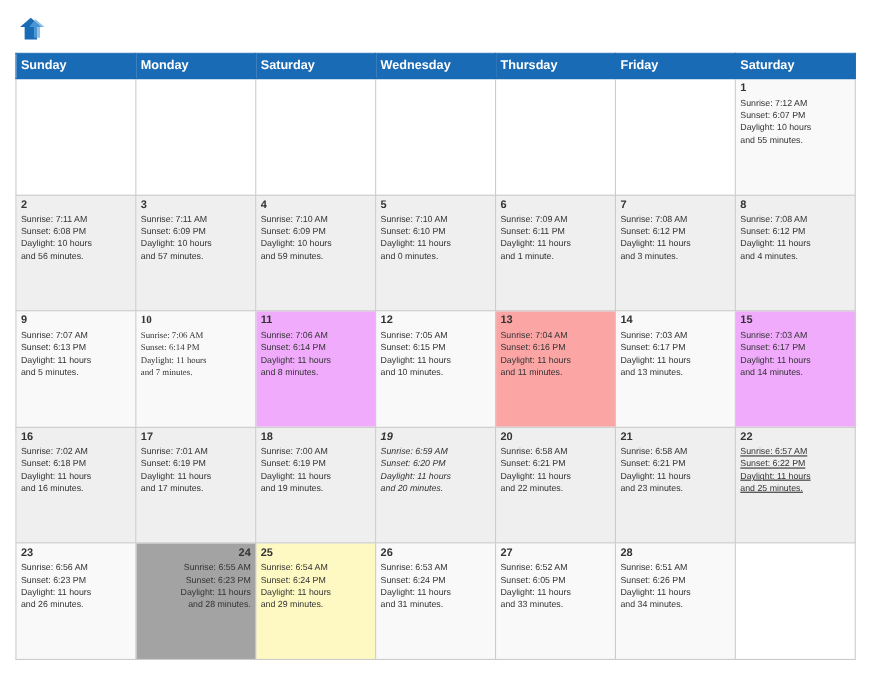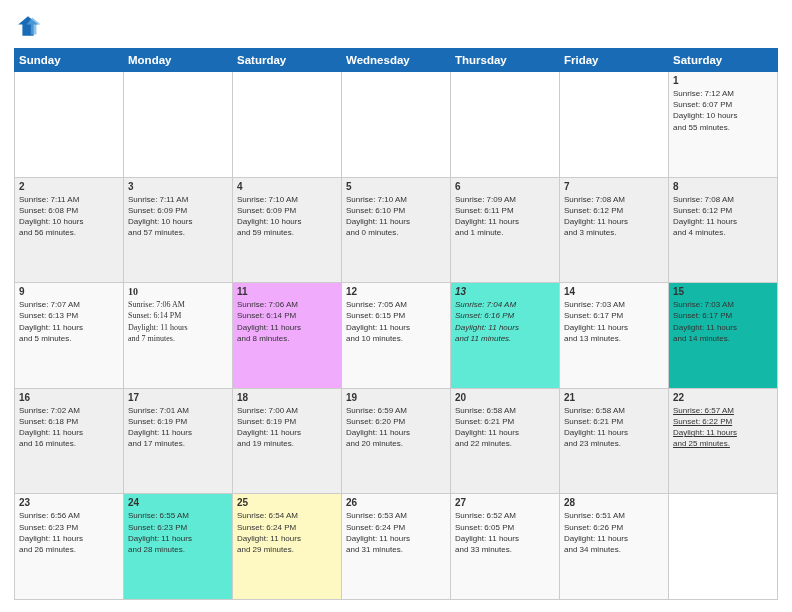--- a/index.html
+++ b/index.html
@@ -222,35 +222,35 @@
 Daylight: 11 hours
 and 8 minutes.</div>
           </td>
           <td style="background: rgb(249, 249, 249);">
             <span class="day-num">12</span>
             <div class="day-info" style="white-space: pre-line;">Sunrise: 7:05 AM
 Sunset: 6:15 PM
 Daylight: 11 hours
 and 10 minutes.</div>
           </td>
-          <td style="background: #5eead4; font-style: italic;">
+          <td style="background: #fca5a5;">
             <span class="day-num">13</span>
             <div class="day-info" style="white-space: pre-line;">Sunrise: 7:04 AM
 Sunset: 6:16 PM
 Daylight: 11 hours
 and 11 minutes.</div>
           </td>
           <td style="background: rgb(249, 249, 249);">
             <span class="day-num">14</span>
             <div class="day-info" style="white-space: pre-line;">Sunrise: 7:03 AM
 Sunset: 6:17 PM
 Daylight: 11 hours
 and 13 minutes.</div>
           </td>
-          <td style="background: #14b8a6;">
+          <td style="background: #f0abfc;">
             <span class="day-num">15</span>
             <div class="day-info" style="white-space: pre-line;">Sunrise: 7:03 AM
 Sunset: 6:17 PM
 Daylight: 11 hours
 and 14 minutes.</div>
           </td>
         </tr>
         <tr>
           <td style="background: rgb(239, 239, 239);">
             <span class="day-num">16</span>
@@ -266,21 +266,21 @@
 Daylight: 11 hours
 and 17 minutes.</div>
           </td>
           <td style="background: rgb(239, 239, 239);">
             <span class="day-num">18</span>
             <div class="day-info" style="white-space: pre-line;">Sunrise: 7:00 AM
 Sunset: 6:19 PM
 Daylight: 11 hours
 and 19 minutes.</div>
           </td>
-          <td style="background: rgb(239, 239, 239);">
+          <td style="background: rgb(239, 239, 239); font-style: italic;">
             <span class="day-num">19</span>
             <div class="day-info" style="white-space: pre-line;">Sunrise: 6:59 AM
 Sunset: 6:20 PM
 Daylight: 11 hours
 and 20 minutes.</div>
           </td>
           <td style="background: rgb(239, 239, 239);">
             <span class="day-num">20</span>
             <div class="day-info" style="white-space: pre-line;">Sunrise: 6:58 AM
 Sunset: 6:21 PM
@@ -303,21 +303,21 @@
           </td>
         </tr>
         <tr>
           <td style="background: rgb(249, 249, 249);">
             <span class="day-num">23</span>
             <div class="day-info" style="white-space: pre-line;">Sunrise: 6:56 AM
 Sunset: 6:23 PM
 Daylight: 11 hours
 and 26 minutes.</div>
           </td>
-          <td style="background: #5eead4;">
+          <td style="background: #a3a3a3; text-align: right;">
             <span class="day-num">24</span>
             <div class="day-info" style="white-space: pre-line;">Sunrise: 6:55 AM
 Sunset: 6:23 PM
 Daylight: 11 hours
 and 28 minutes.</div>
           </td>
           <td style="background: #fef9c3;">
             <span class="day-num">25</span>
             <div class="day-info" style="white-space: pre-line;">Sunrise: 6:54 AM
 Sunset: 6:24 PM

